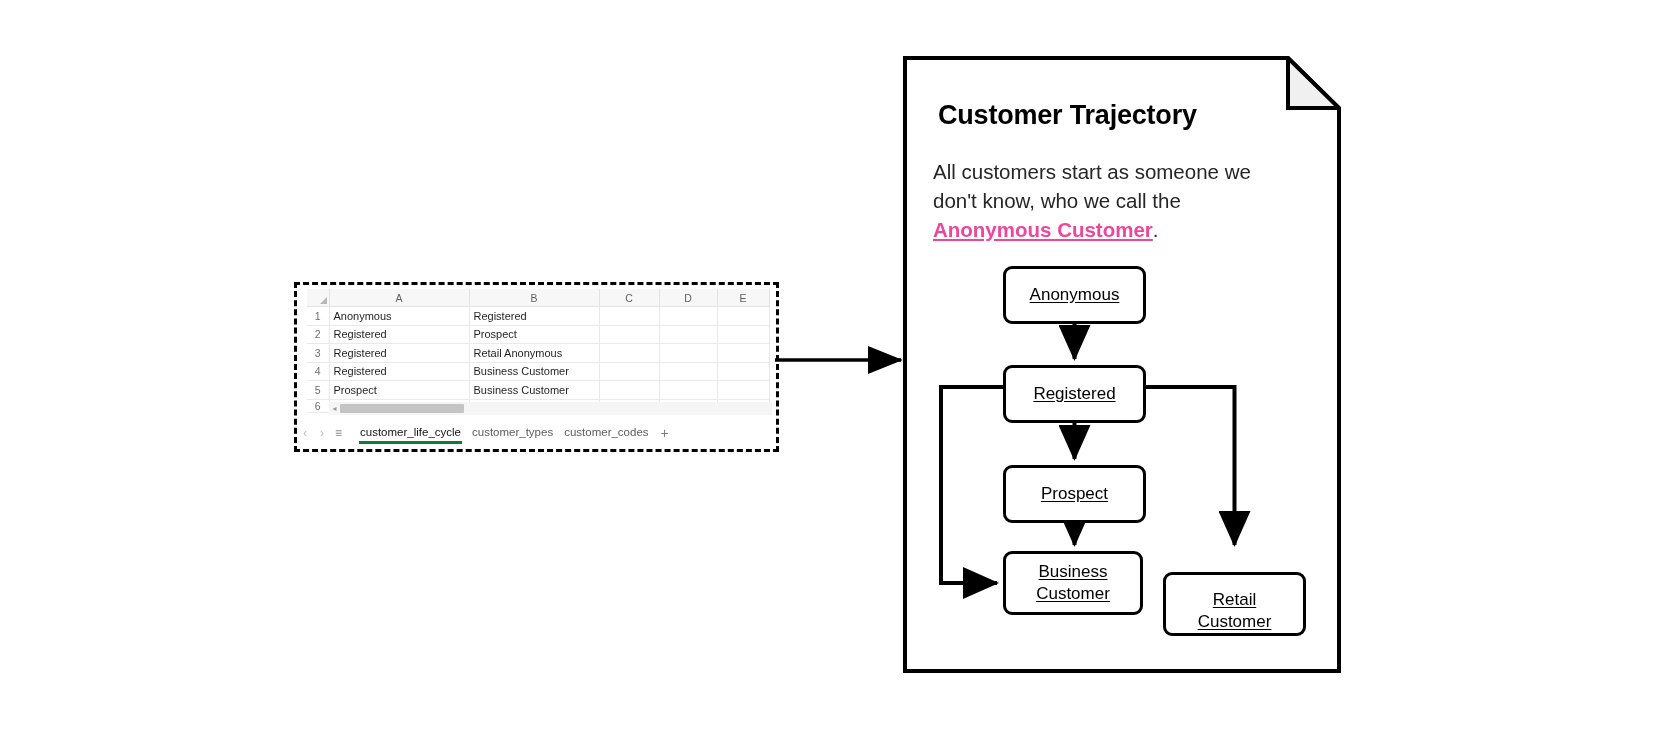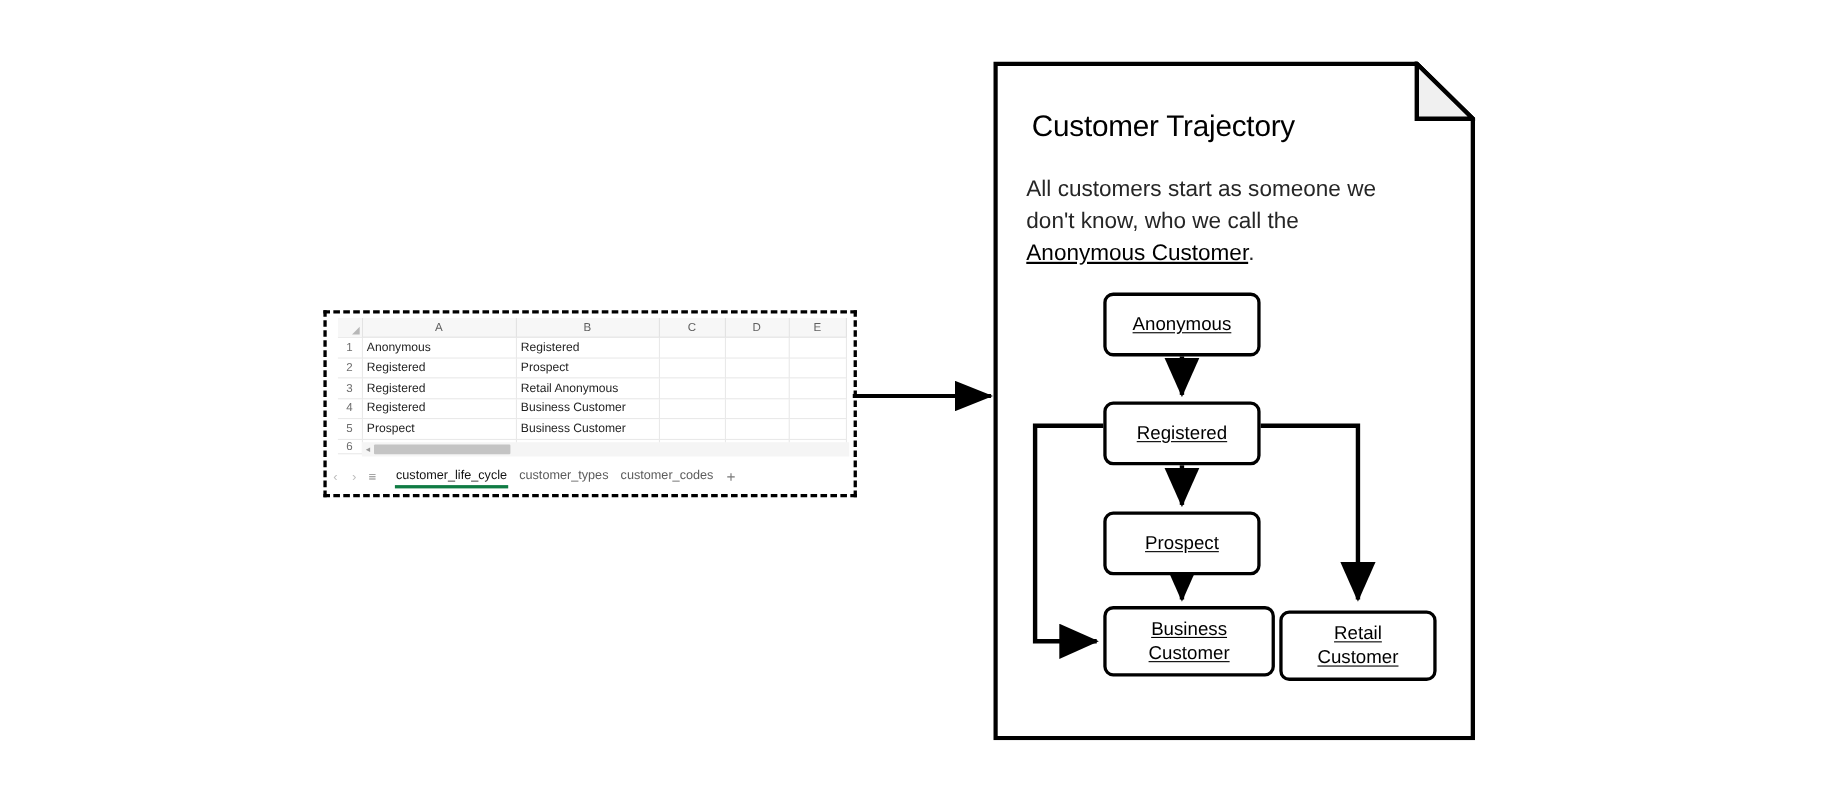--- a/index.html
+++ b/index.html
@@ -193,37 +193,37 @@
     width: 438px;
     height: 617px;
   }
   #doc-svg { position: absolute; left: 0; top: 0; }
 
   #doc-title {
     position: absolute;
     left: 35px;
     top: 44px;
     font-size: 27px;
-    font-weight: normal;
+    font-weight: bold;
     color: #000000;
     letter-spacing: -0.2px;
   }
   #doc-body {
     position: absolute;
     left: 30px;
     top: 101px;
     width: 350px;
     font-size: 20.5px;
     line-height: 29px;
     color: #262626;
   }
   #doc-body .emph {
-    font-weight: normal;
+    font-weight: bold;
     text-decoration: underline;
-    color: #000000;
+    color: #ec4899;
   }
 
   
   #flow {
     position: absolute;
     left: 0;
     top: 0;
     width: 438px;
     height: 617px;
   }
@@ -242,22 +242,22 @@
     color: #000000;
     z-index: 3;
   }
   .node .lbl {
     text-decoration: underline;
     text-underline-offset: 2px;
   }
   #node-anonymous { left: 100px; top: 210px; width: 143px; height: 58px; }
   #node-registered { left: 100px; top: 309px; width: 143px; height: 58px; }
   #node-prospect   { left: 100px; top: 409px; width: 143px; height: 58px; }
-  #node-business   { left: 100px; top: 495px; width: 156px; height: 64px; }
-  #node-retail     { left: 260px; top: 499px; width: 143px; height: 64px; }
+  #node-business   { left: 100px; top: 495px; width: 140px; height: 64px; }
+  #node-retail     { left: 260px; top: 516px; width: 143px; height: 64px; align-items: flex-end; }
 </style>
 </head>
 <body>
 
 <div id="canvas">
 
   <div id="spreadsheet-panel">
     <div id="sheet-inner">
       <table class="grid">
         <colgroup>

